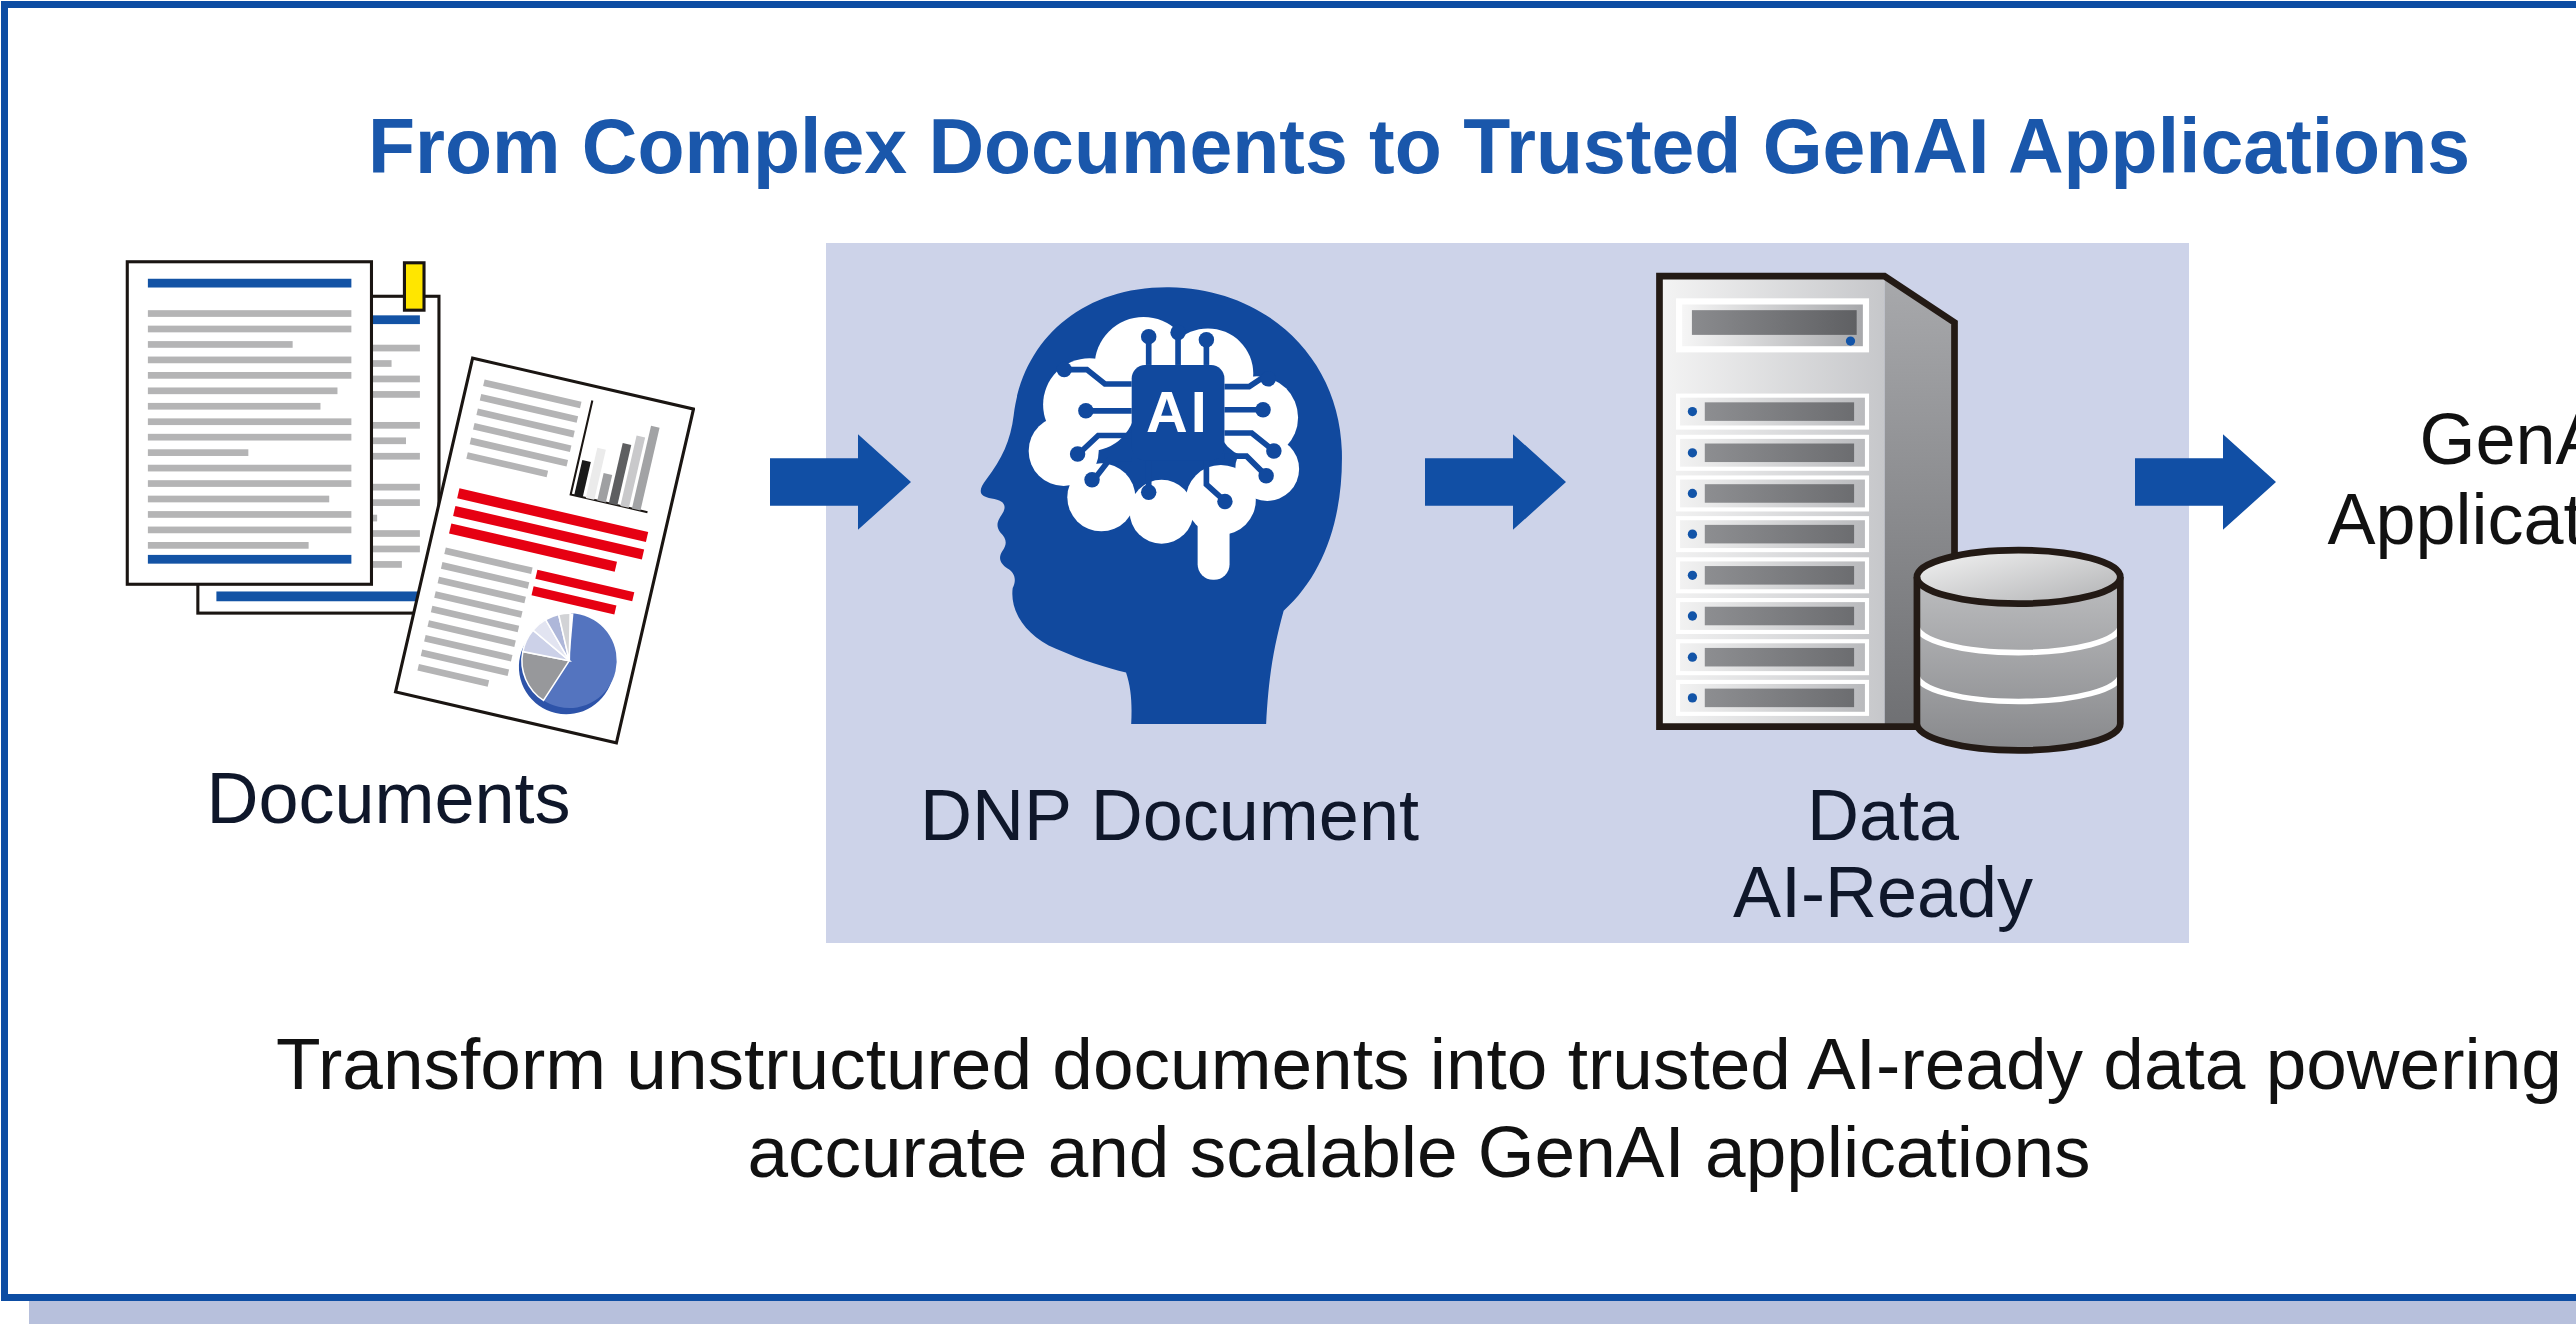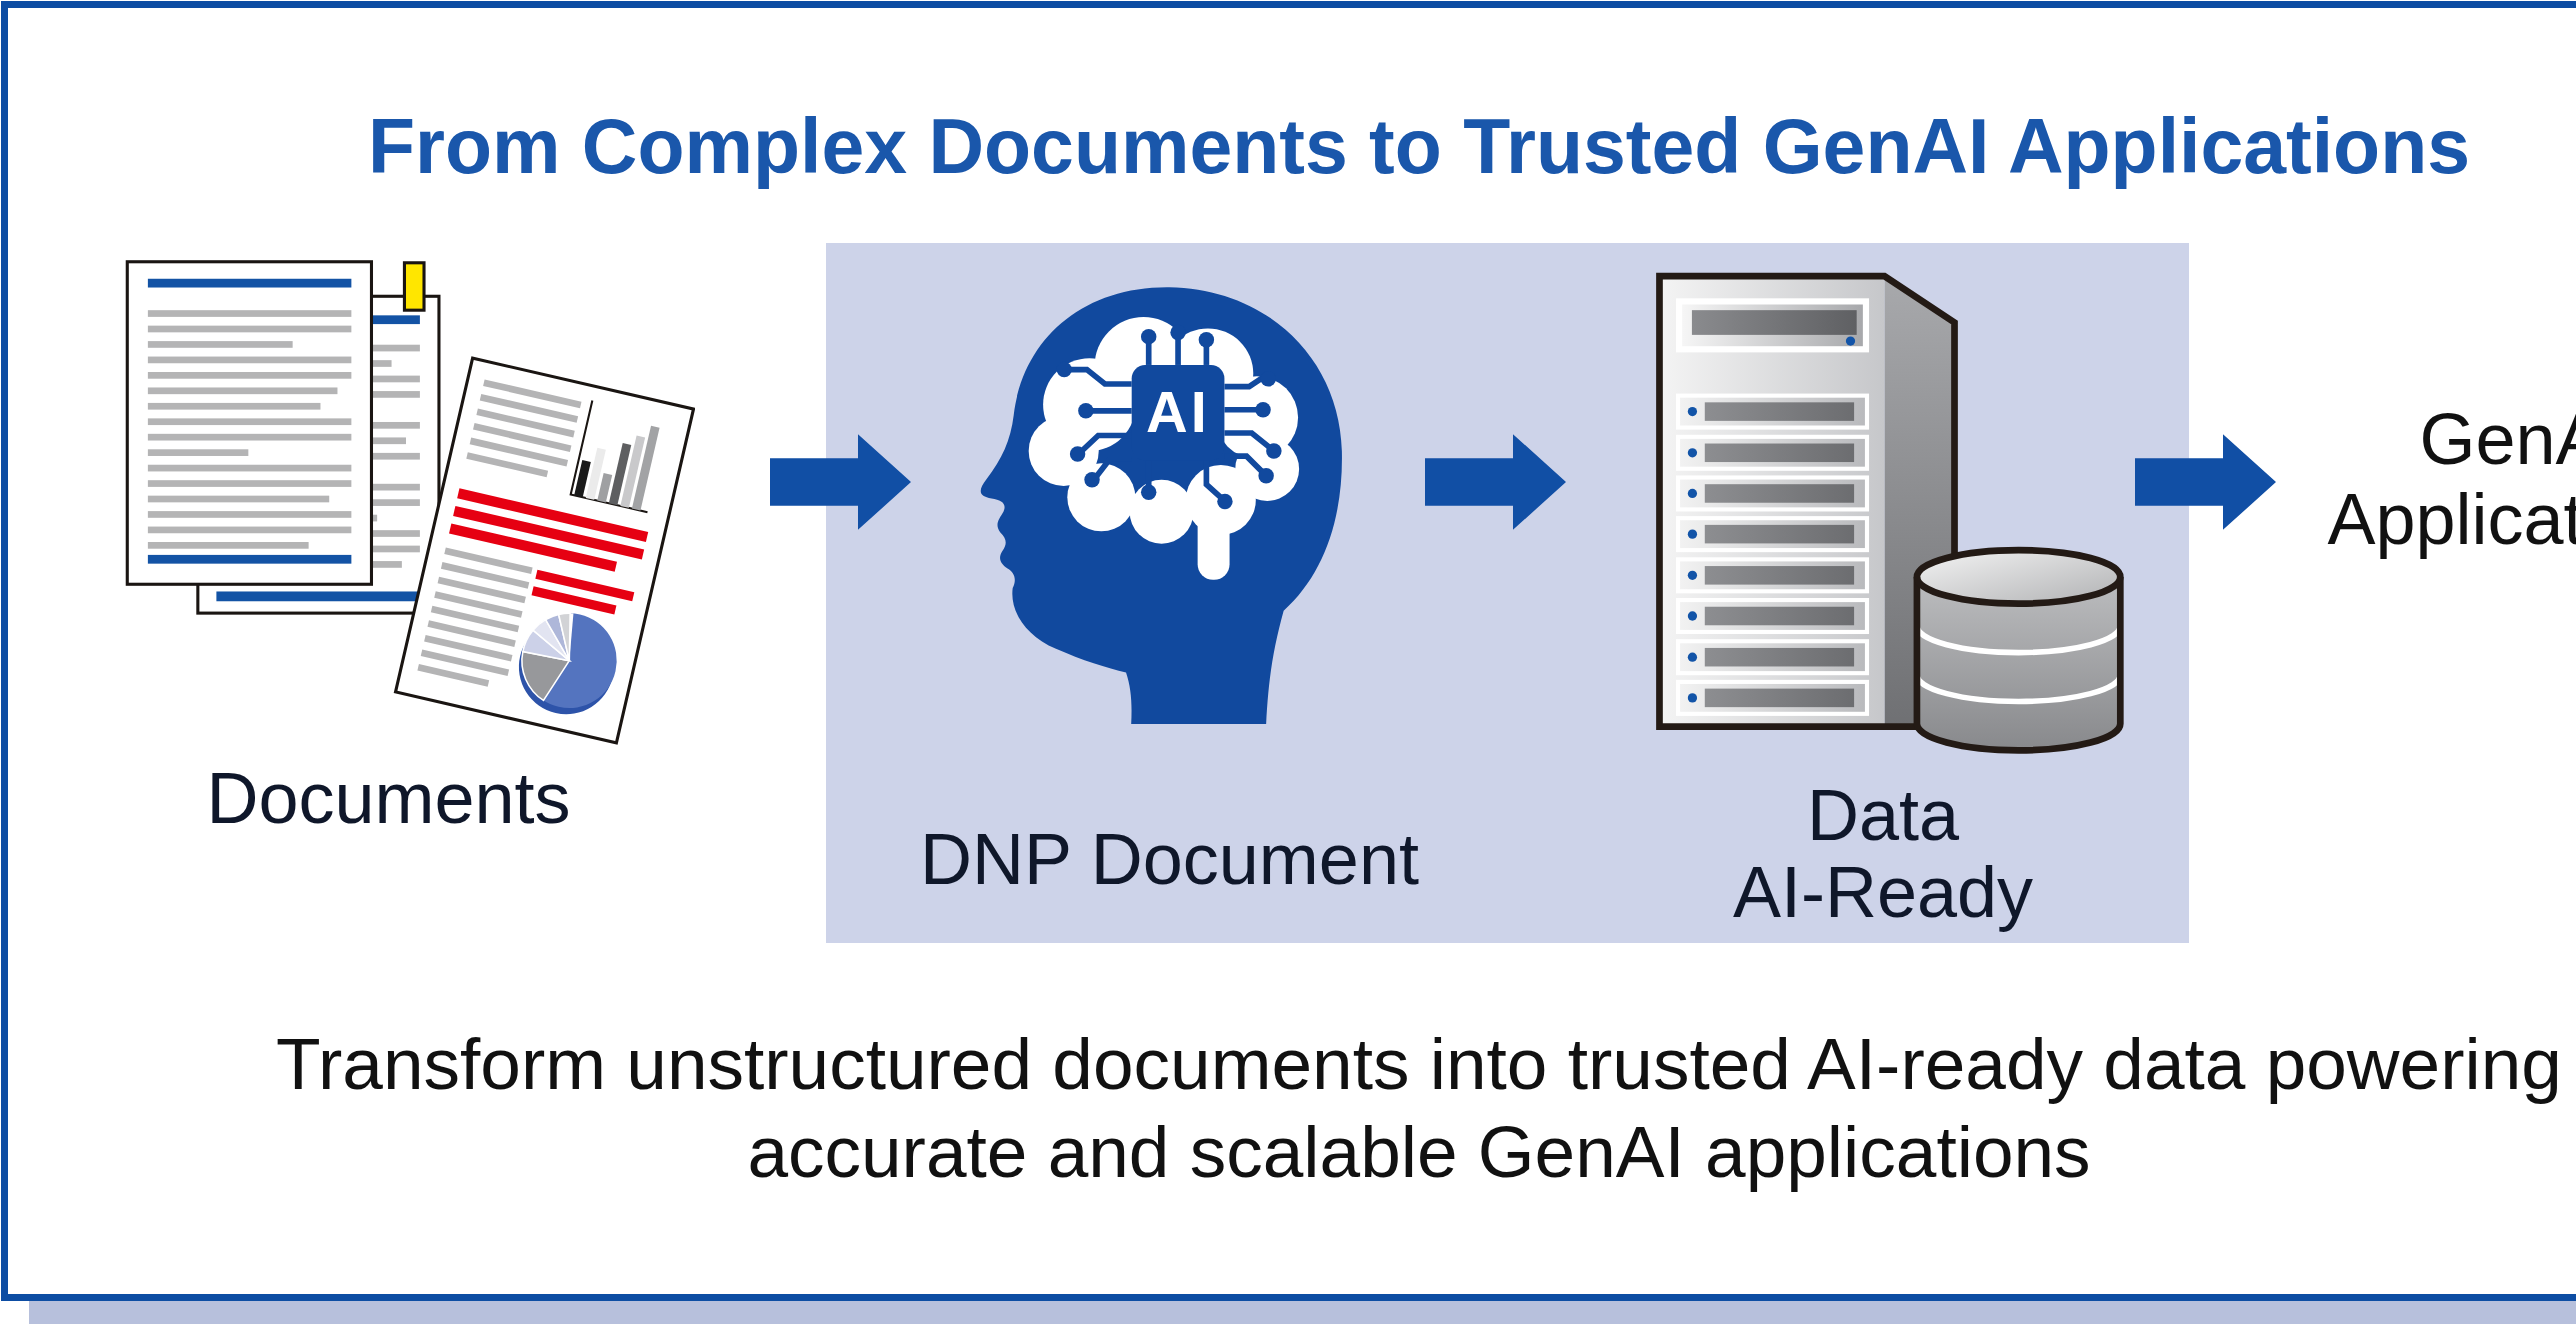--- a/index.html
+++ b/index.html
@@ -293,21 +293,21 @@
       <path d="M532,786 A197.5,52 0 0 0 927,786" fill="none" stroke="#ffffff" stroke-width="11"></path>
       <ellipse cx="729.5" cy="596" rx="197.5" ry="52" fill="url(#gCylTop)" stroke="#ffffff" stroke-width="9"></ellipse>
       <path d="M532,596 L532,881 A197.5,52 0 0 0 927,881 L927,596" fill="none" stroke="#231a15" stroke-width="13"></path>
       <ellipse cx="729.5" cy="596" rx="197.5" ry="52" fill="none" stroke="#231a15" stroke-width="13"></ellipse>
     </g>
   </svg>
 
   <div class="abs label" style="left:144px;top:760px;width:489px;">
     <div>Documents</div>
   </div>
-  <div class="abs label" style="left:850px;top:777px;width:639px;margin-top:44px;">
+  <div class="abs label" style="left:850px;top:777px;width:639px;">
     <div>DNP Document</div>
   </div>
   <div class="abs label" style="left:1597px;top:777px;width:572px;">
     <div>Data</div>
     <div>AI-Ready</div>
   </div>
   <div class="abs label2" style="left:2277px;top:399px;width:489px;">
     <div>GenAI</div>
     <div>Applications</div>
   </div>

